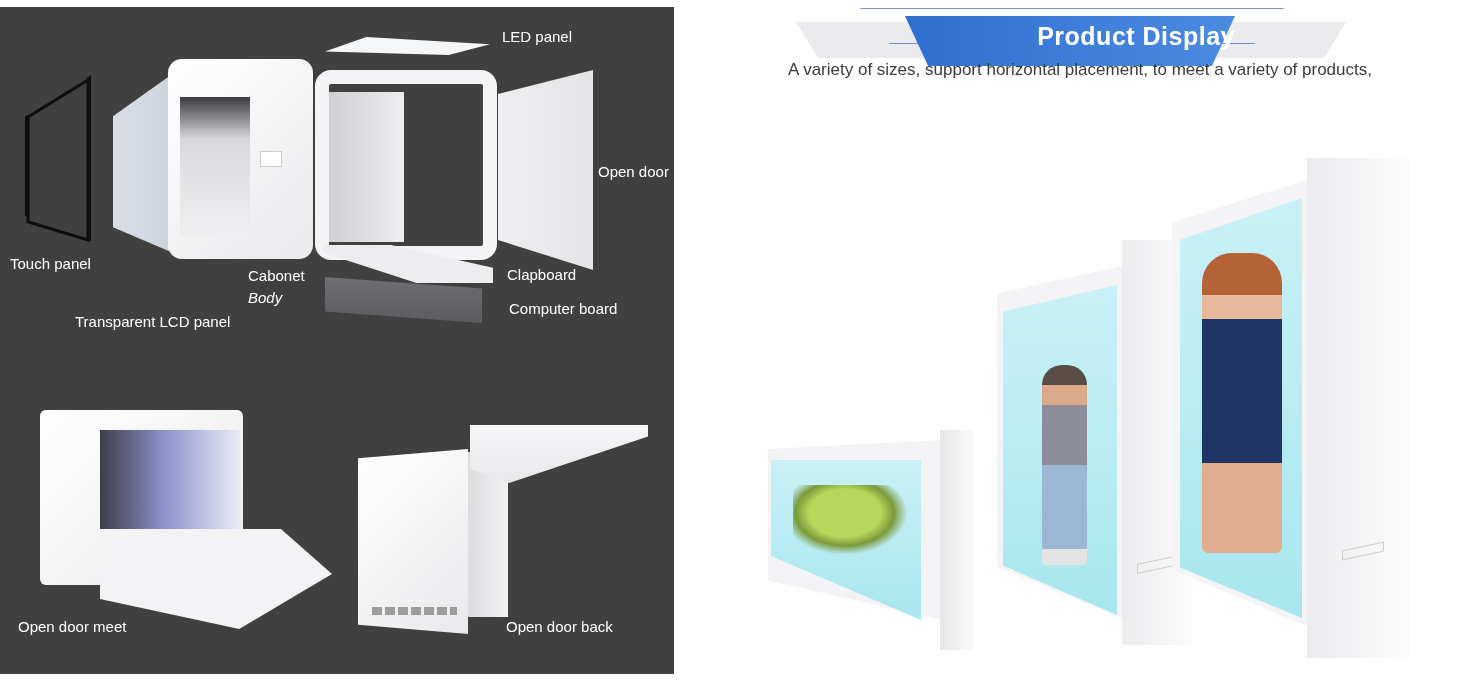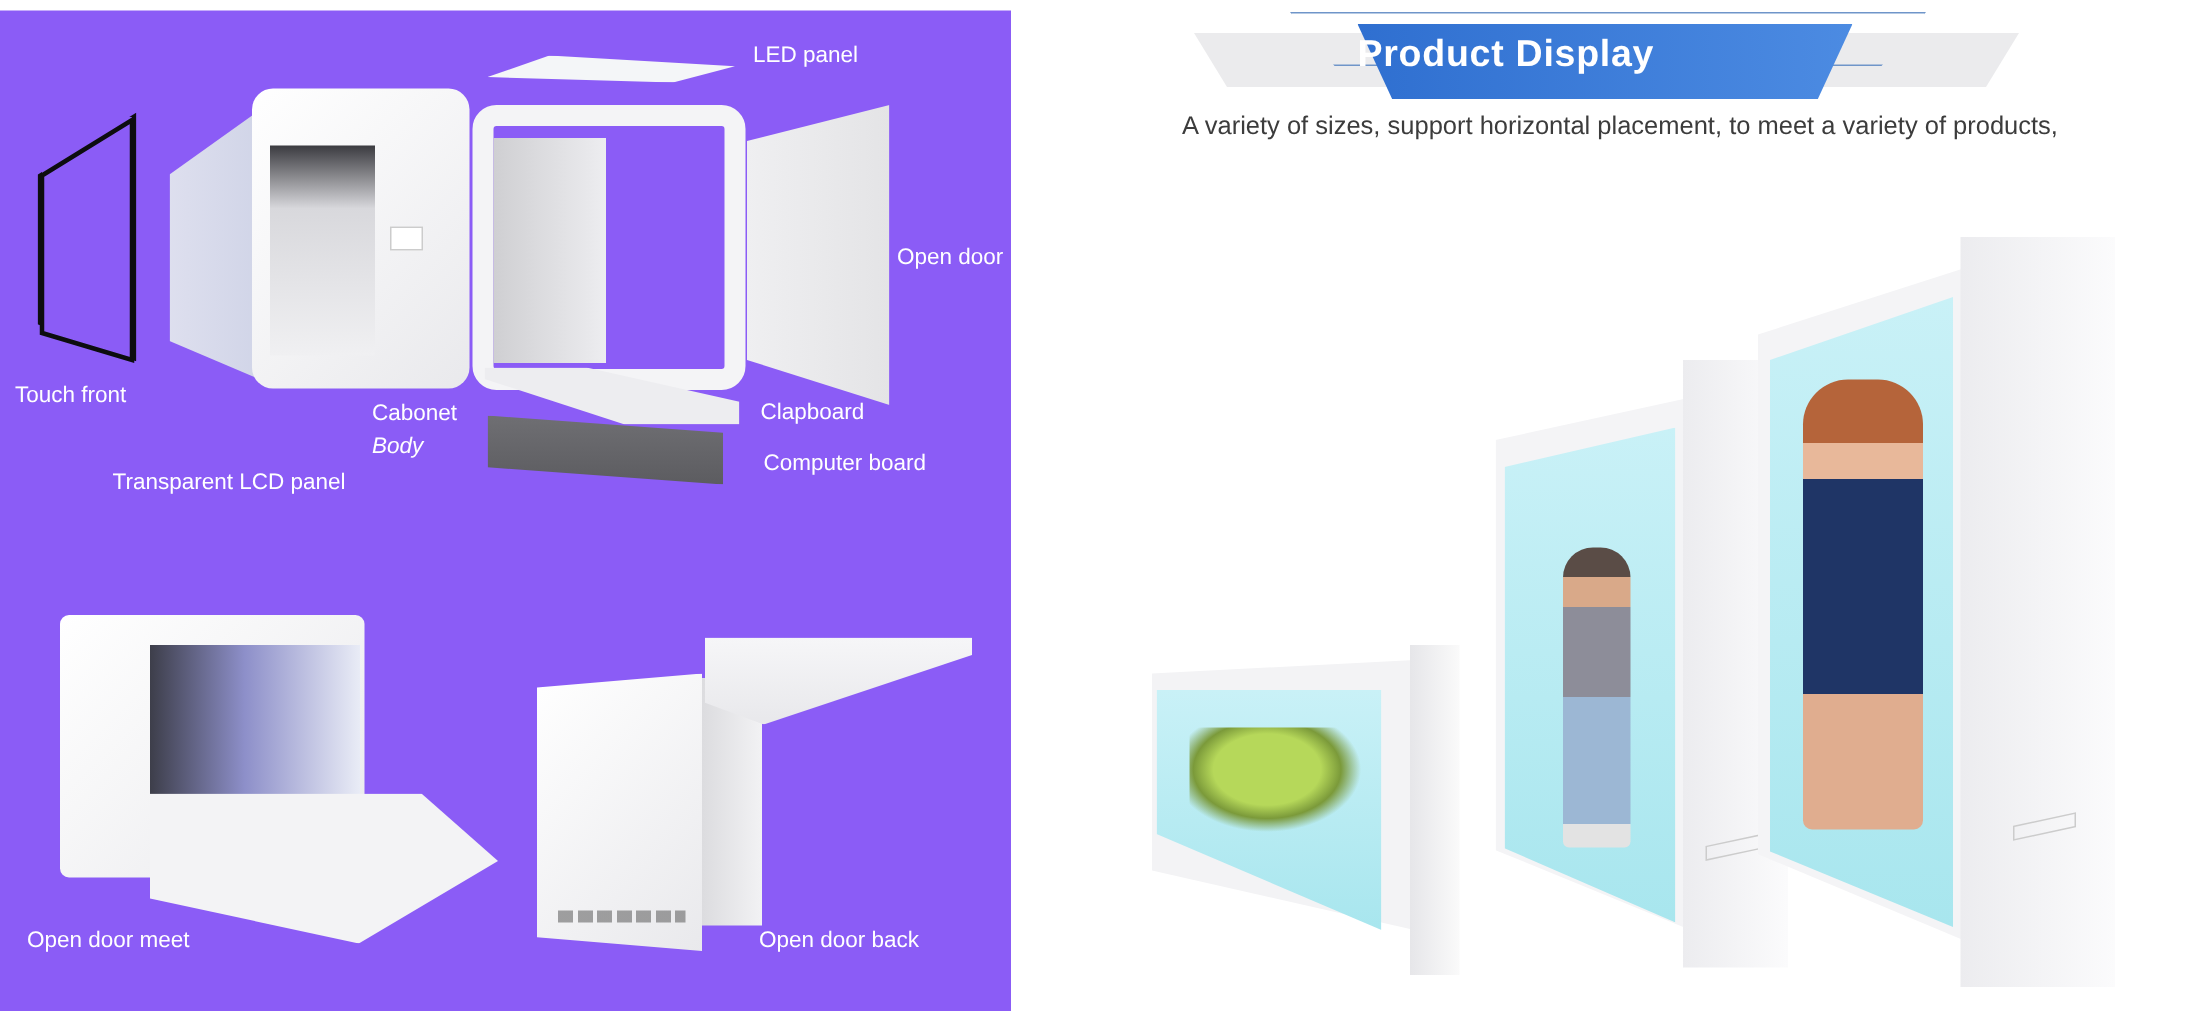--- a/index.html
+++ b/index.html
@@ -1,42 +1,42 @@
 <!DOCTYPE html>
 <html><head>
 <meta charset="utf-8">
 <style>
   html,body{margin:0;padding:0;}
   body{width:1468px;height:680px;position:relative;background:#ffffff;overflow:hidden;font-family:"Liberation Sans",sans-serif;}
-  .panel-left{position:absolute;left:0;top:7px;width:674px;height:667px;background:#8b5cf6;}
+  .panel-left{position:absolute;left:0;top:7px;width:674px;height:667px;background:#404040;}
   .lbl{position:absolute;color:#ffffff;font-size:15px;line-height:18px;white-space:nowrap;}
   .white{background:linear-gradient(135deg,#ffffff,#e9e9ec);}
   .abs{position:absolute;}
   
   .banner-wrap{position:absolute;left:790px;top:8px;width:560px;height:52px;}
   .banner-grey{position:absolute;left:6px;top:14px;width:550px;height:36px;background:#ebebed;clip-path:polygon(0 0,100% 0,96% 100%,4% 100%);}
   .banner-outline{position:absolute;left:70px;top:0;width:422px;height:34px;border:1px solid #6f95c9;clip-path:polygon(0 0,100% 0,93% 100%,7% 100%);}
   .banner-blue{position:absolute;left:115px;top:8px;width:330px;height:50px;background:linear-gradient(90deg,#2f6fd0,#4c8be2);clip-path:polygon(0 0,100% 0,93% 100%,7% 100%);}
-  .banner-title{position:absolute;left:115px;top:14px;width:330px;text-align:left;color:#fff;font-weight:bold;font-size:25px;letter-spacing:0.5px;}
-  .subtitle{position:absolute;left:700px;top:74px;width:760px;text-align:center;font-size:17px;color:#3c3c3c;}
+  .banner-title{position:absolute;left:115px;top:14px;width:330px;text-align:right;color:#fff;font-weight:bold;font-size:25px;letter-spacing:0.5px;}
+  .subtitle{position:absolute;left:700px;top:60px;width:760px;text-align:center;font-size:17px;color:#3c3c3c;}
   .screen{background:linear-gradient(180deg,#c9f1f7,#a8e6ee);}
 </style>
 </head>
 <body>
 
 <div class="panel-left">
 
   <div class="abs" style="left:325px;top:30px;width:165px;height:18px;background:#f4f6f8;clip-path:polygon(25% 0,100% 40%,75% 100%,0 80%);"></div>
   <div class="lbl" style="left:502px;top:21px;">LED panel</div>
 
   <div class="abs" style="left:25px;top:68px;width:60px;height:160px;border:3px solid #0e0e10;clip-path:polygon(0 25%,100% 0,100% 100%,0 85%);background:transparent;"></div>
   <svg class="abs" style="left:20px;top:65px;" width="75" height="175">
       <polygon points="8,45 68,8 68,168 8,150" fill="none" stroke="#0d0d0f" stroke-width="3"></polygon>
     </svg>
-  <div class="lbl" style="left:10px;top:248px;">Touch front</div>
+  <div class="lbl" style="left:10px;top:248px;">Touch panel</div>
 
   <div class="abs" style="left:113px;top:63px;width:65px;height:185px;background:linear-gradient(90deg,#e2e6ee,#d3dae6);clip-path:polygon(0 25%,100% 0,100% 100%,0 85%);opacity:0.95;"></div>
   <div class="lbl" style="left:75px;top:268px;margin-top:38px;">Transparent LCD panel</div>
 
   <div class="abs white" style="left:168px;top:52px;width:145px;height:200px;border-radius:14px;"></div>
   <div class="abs" style="left:180px;top:90px;width:70px;height:140px;background:linear-gradient(180deg,#3b3b40,#d8d8dc 30%,#f0f0f2);"></div>
   <div class="abs" style="left:260px;top:144px;width:20px;height:14px;background:#fff;border:1px solid #ccc;"></div>
   <div class="lbl" style="left:248px;top:260px;">Cabonet</div>
   <div class="lbl" style="left:248px;top:282px;font-style:italic;">Body</div>
 

